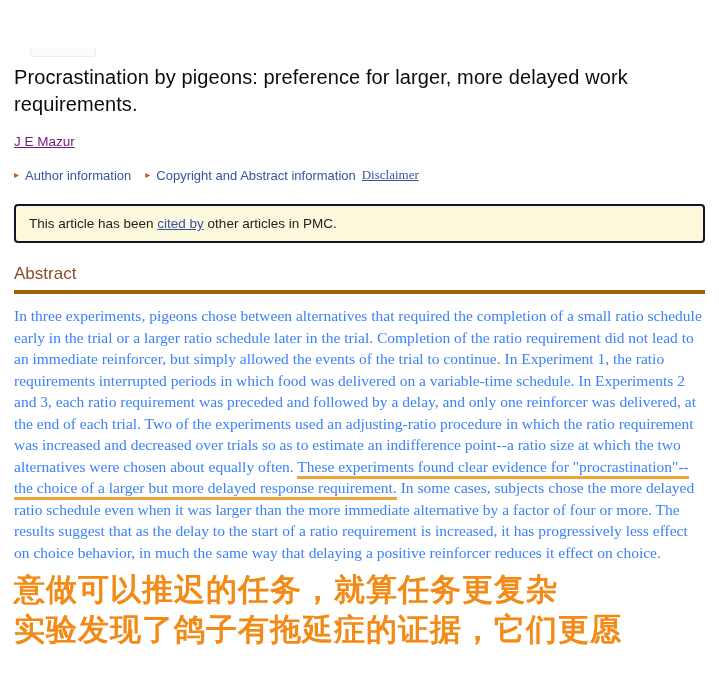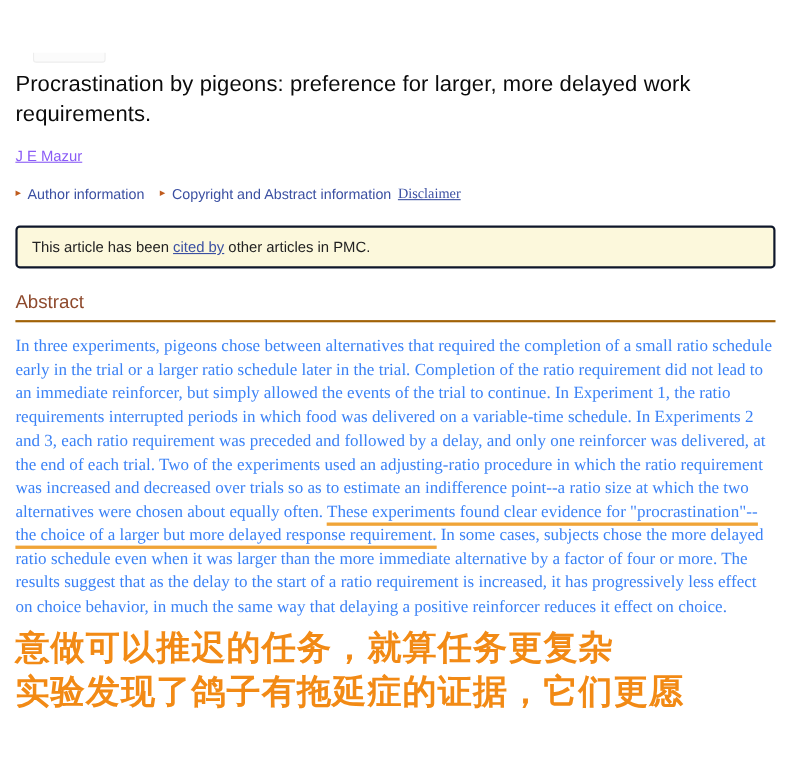--- a/index.html
+++ b/index.html
@@ -28,21 +28,21 @@
     font-weight: 400;
     color: #0b0b0b;
     line-height: 27px;
     letter-spacing: 0.1px;
     max-width: 690px;
   }
   .author-link {
     display: inline-block;
     margin-top: 16px;
     font-size: 13.5px;
-    color: #8b5cf6;
+    color: #701a75;
     text-decoration: underline;
     cursor: pointer;
   }
   .meta-row {
     margin-top: 17px;
     font-size: 13px;
     color: #3b50a2;
     display: flex;
     align-items: center;
   }
@@ -65,21 +65,21 @@
     font-size: 13.5px;
     color: #222222;
   }
   .notice-box a { color: #3b50a2; text-decoration: underline; cursor: pointer; }
   .abstract-heading {
     margin-top: 21px;
     font-size: 17px;
     font-weight: 400;
     color: #8e4a2d;
     padding-bottom: 6px;
-    border-bottom: 2px solid #a16207;
+    border-bottom: 4px solid #a16207;
     width: 691px;
   }
   .abstract-text {
     margin-top: 11px;
     width: 691px;
     font-family: "Liberation Serif", serif;
     font-size: 15.5px;
     line-height: 21.5px;
     color: #3b82f6;
     text-align: left;

